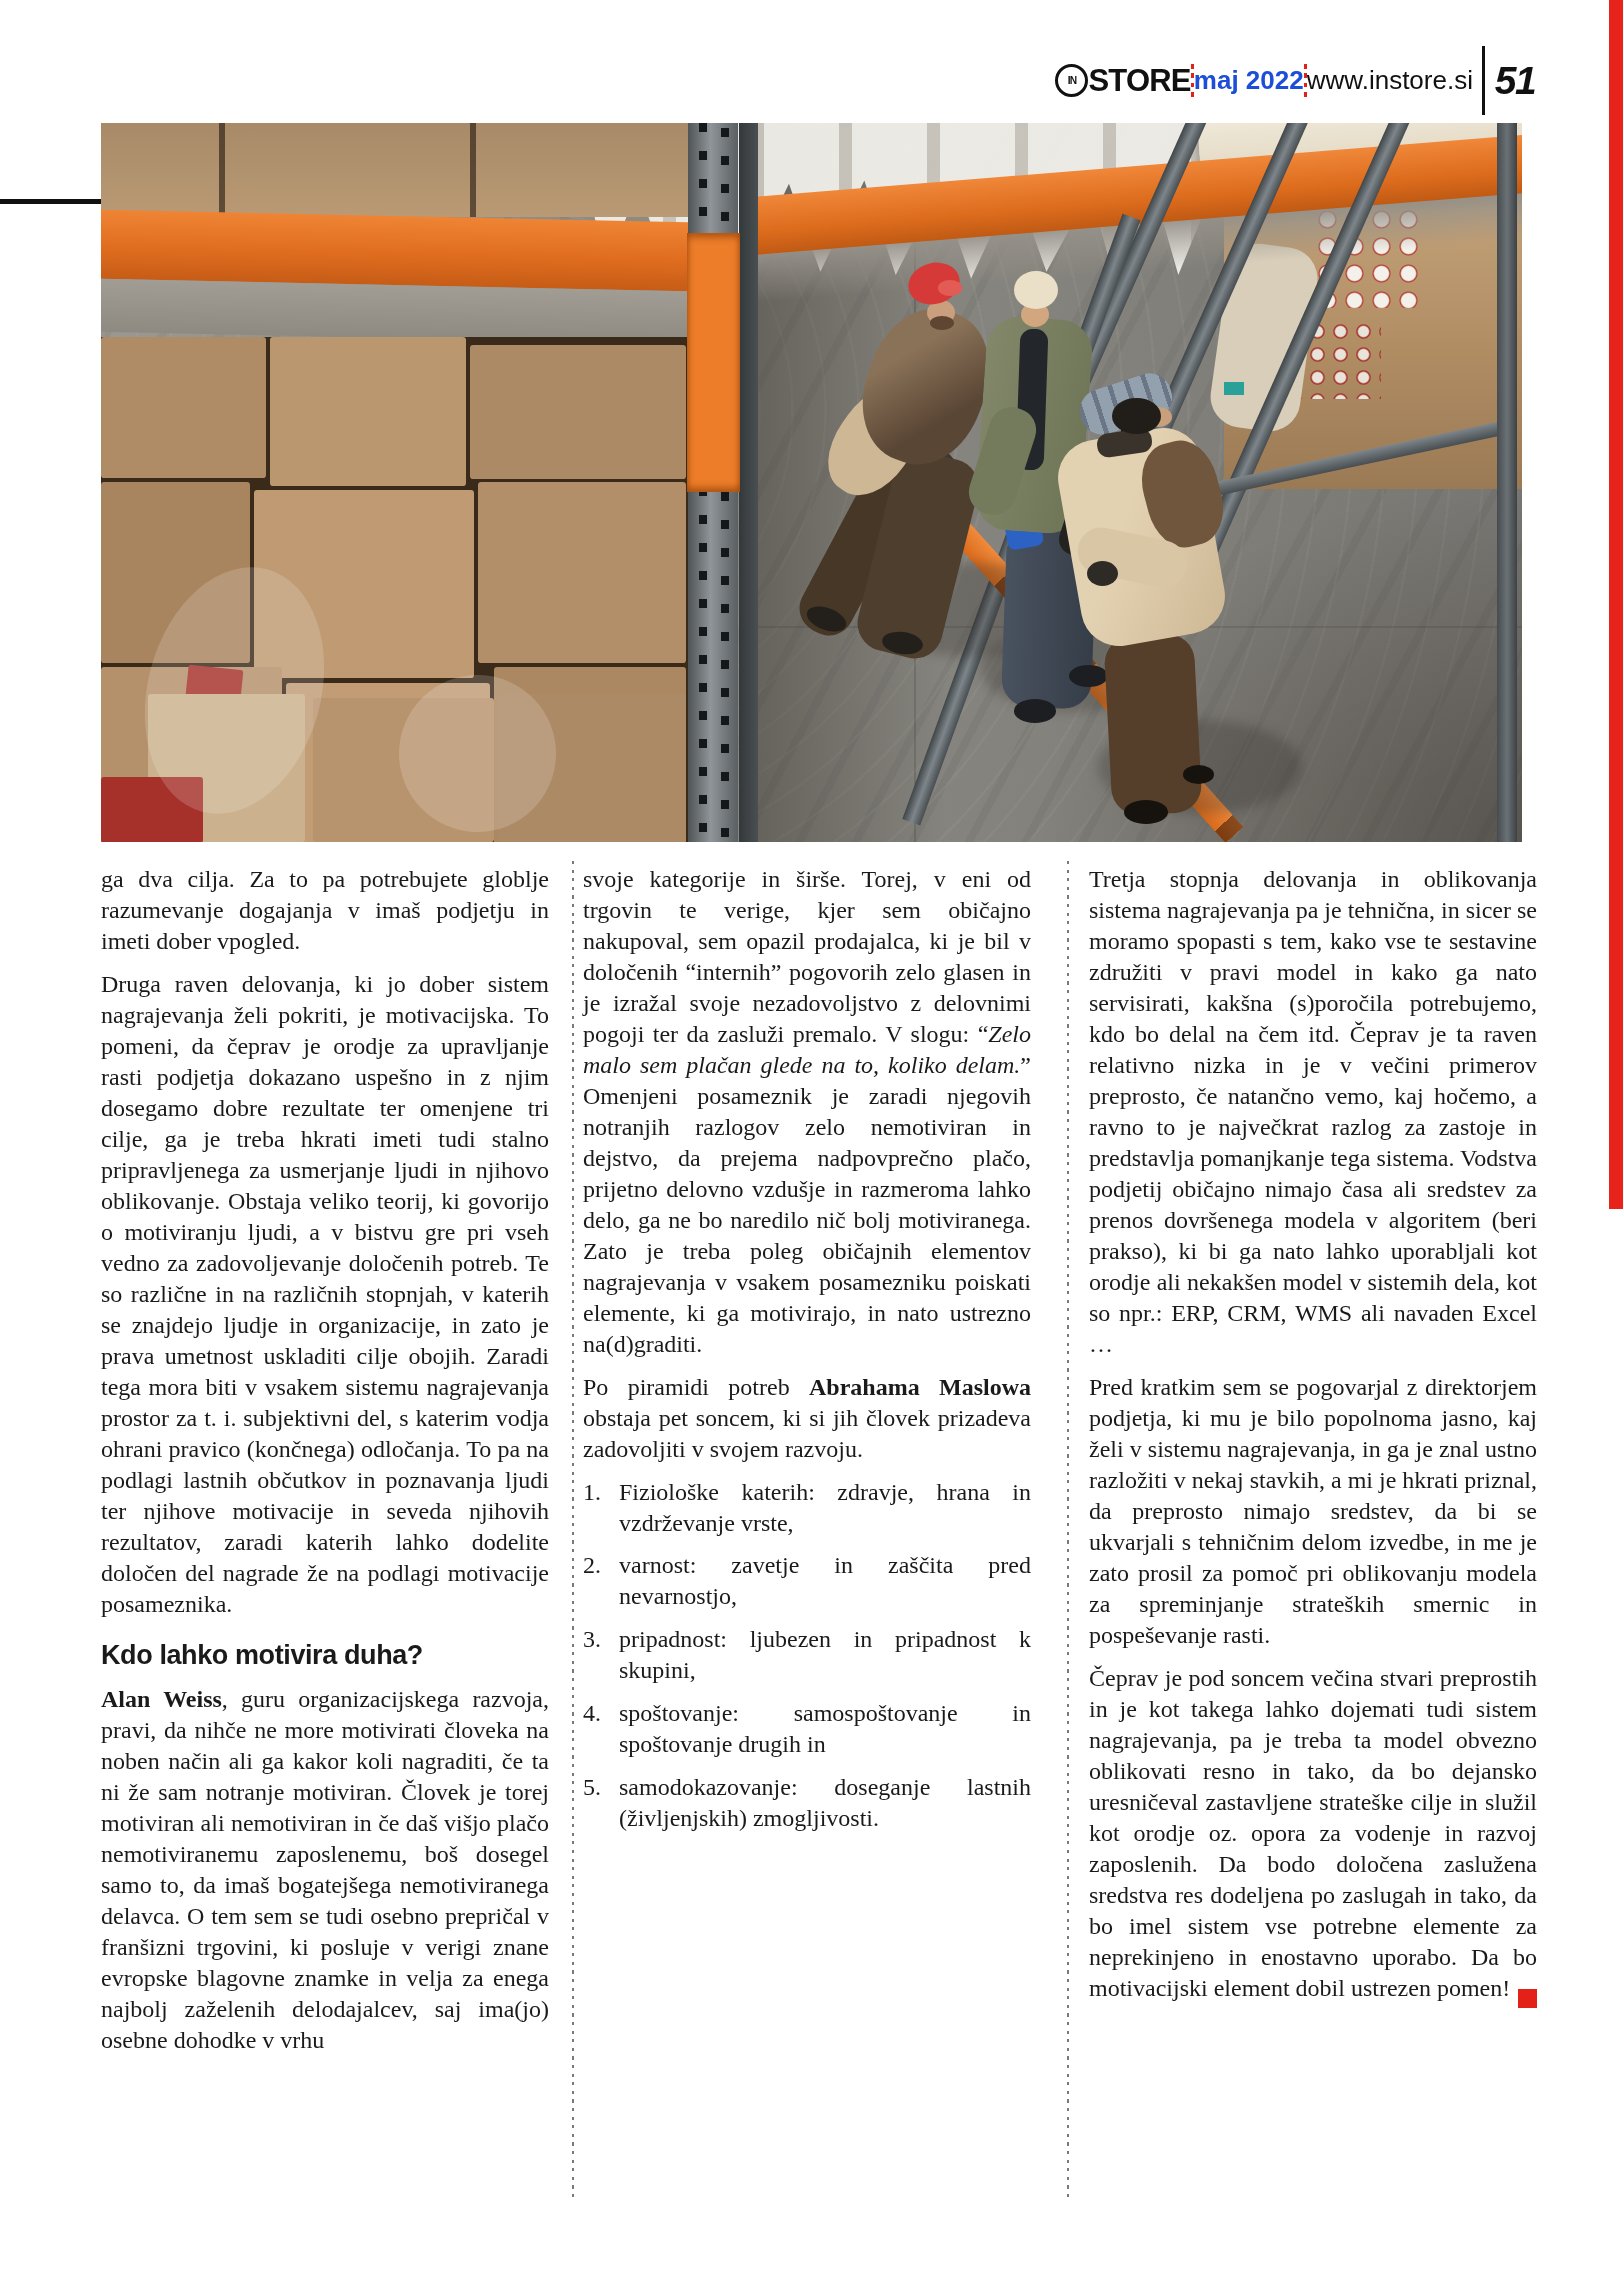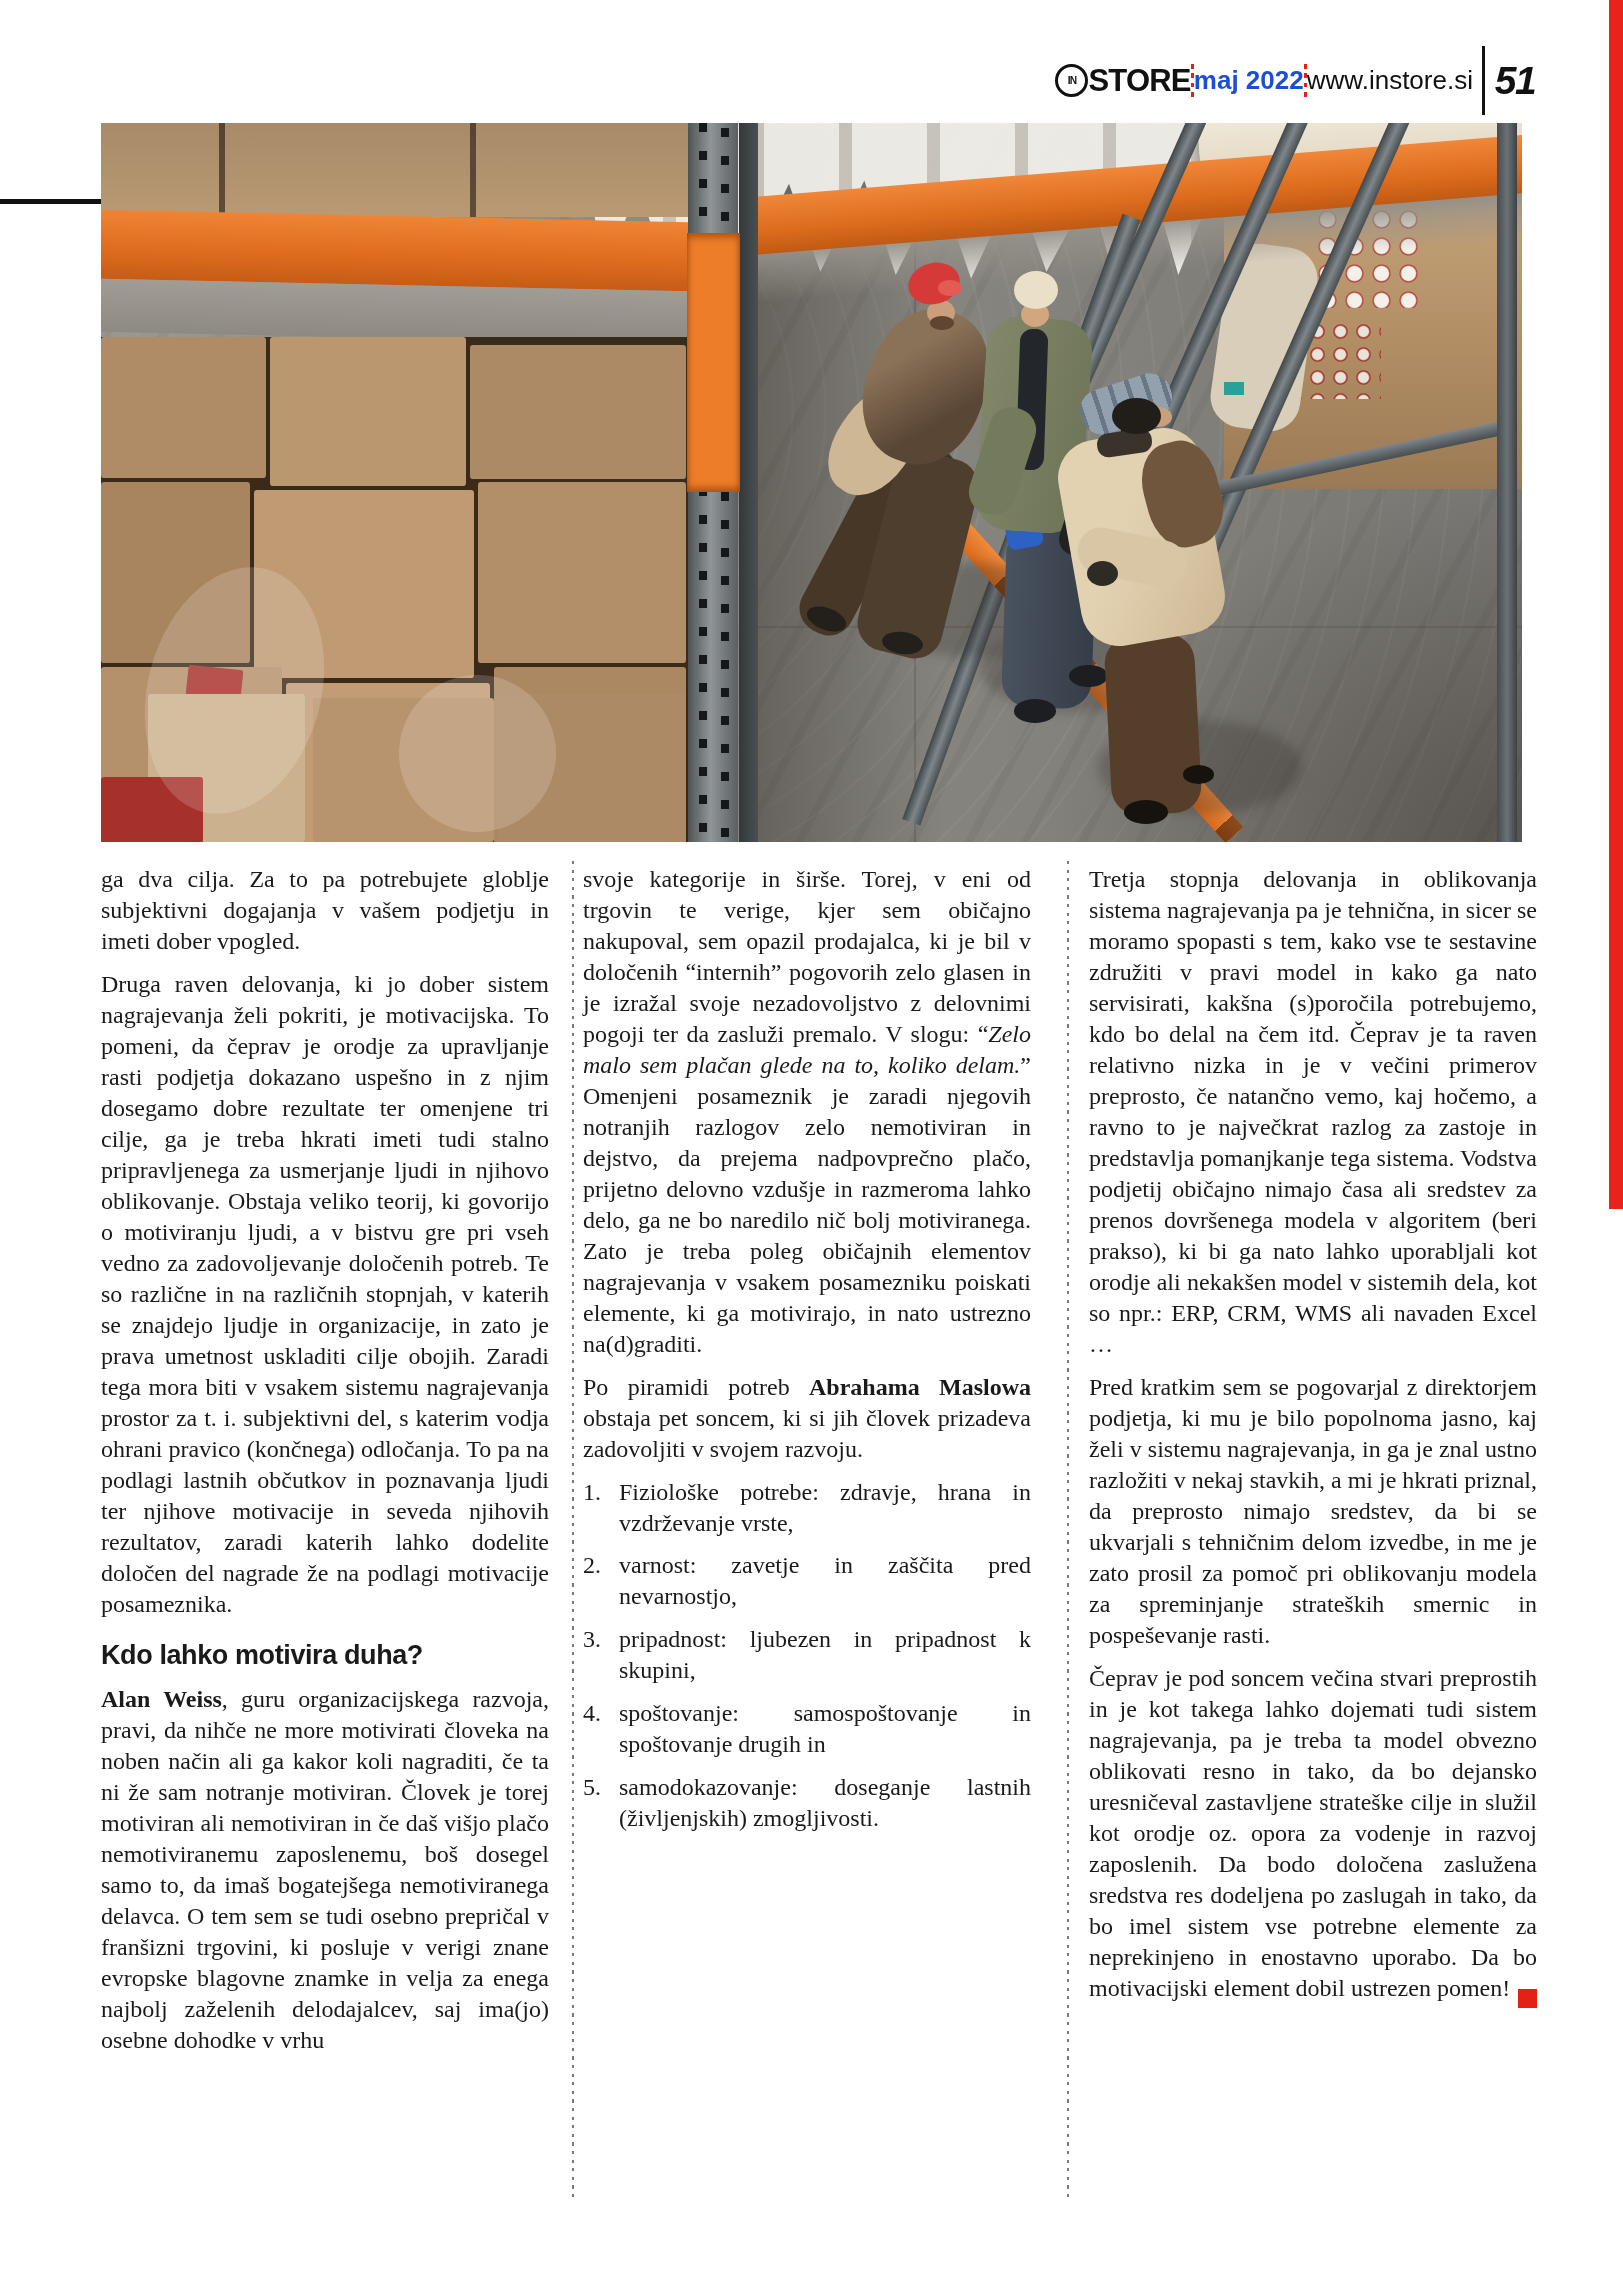--- a/index.html
+++ b/index.html
@@ -278,32 +278,32 @@
     <div class="p3-arm"></div>
     <div class="p3-glove"></div>
     <div class="p3-hair"></div>
   </div>
 
   <div class="columns">
     <div class="vsep vsep-1"></div>
     <div class="vsep vsep-2"></div>
 
     <div class="col col-1">
-      <p>ga dva cilja. Za to pa potrebujete globlje subjektivni dogajanja v vašem podjetju in imeti dober vpogled.</p>
+      <p>ga dva cilja. Za to pa potrebujete globlje razumevanje dogajanja v imaš podjetju in imeti dober vpogled.</p>
       <p>Druga raven delovanja, ki jo dober sistem nagrajevanja želi pokriti, je motivacijska. To pomeni, da čeprav je orodje za upravljanje rasti podjetja dokazano uspešno in z njim dosegamo dobre rezultate ter omenjene tri cilje, ga je treba hkrati imeti tudi stalno pripravljenega za usmerjanje ljudi in njihovo oblikovanje. Obstaja veliko teorij, ki govorijo o motiviranju ljudi, a v bistvu gre pri vseh vedno za zadovoljevanje določenih potreb. Te so različne in na različnih stopnjah, v katerih se znajdejo ljudje in organizacije, in zato je prava umetnost uskladiti cilje obojih. Zaradi tega mora biti v vsakem sistemu nagrajevanja prostor za t. i. subjektivni del, s katerim vodja ohrani pravico (končnega) odločanja. To pa na podlagi lastnih občutkov in poznavanja ljudi ter njihove motivacije in seveda njihovih rezultatov, zaradi katerih lahko dodelite določen del nagrade že na podlagi motivacije posameznika.</p>
       <div class="subhead">Kdo lahko motivira duha?</div>
       <p><span style="font-weight: bold;">Alan Weiss</span><span>, guru organizacijskega razvoja, pravi, da nihče ne more motivirati človeka na noben način ali ga kakor koli nagraditi, če ta ni že sam notranje motiviran. Človek je torej motiviran ali nemotiviran in če daš višjo plačo nemotiviranemu zaposlenemu, boš dosegel samo to, da imaš bogatejšega nemotiviranega delavca. O tem sem se tudi osebno prepričal v franšizni trgovini, ki posluje v verigi znane evropske blagovne znamke in velja za enega najbolj zaželenih delodajalcev, saj ima(jo) osebne dohodke v vrhu</span></p>
     </div>
 
     <div class="col col-2">
       <p><span>svoje kategorije in širše. Torej, v eni od trgovin te verige, kjer sem običajno nakupoval, sem opazil prodajalca, ki je bil v določenih “internih” pogovorih zelo glasen in je izražal svoje nezadovoljstvo z delovnimi pogoji ter da zasluži premalo. V slogu: “</span><span style="font-style: italic;">Zelo malo sem plačan glede na to, koliko delam.</span><span>” Omenjeni posameznik je zaradi njegovih notranjih razlogov zelo nemotiviran in dejstvo, da prejema nadpovprečno plačo, prijetno delovno vzdušje in razmeroma lahko delo, ga ne bo naredilo nič bolj motiviranega. Zato je treba poleg običajnih elementov nagrajevanja v vsakem posamezniku poiskati elemente, ki ga motivirajo, in nato ustrezno na(d)graditi.</span></p>
       <p><span>Po piramidi potreb </span><span style="font-weight: bold;">Abrahama Maslowa</span><span> obstaja pet soncem, ki si jih človek prizadeva zadovoljiti v svojem razvoju.</span></p>
       <div class="li">
         <span class="li-num">1.</span>
-        <span class="li-text">Fiziološke potrebe: zdravje, hrana in vzdrževanje vrste,</span>
+        <span class="li-text">Fiziološke katerih: zdravje, hrana in vzdrževanje vrste,</span>
       </div>
       <div class="li">
         <span class="li-num">2.</span>
         <span class="li-text">varnost: zavetje in zaščita pred nevarnostjo,</span>
       </div>
       <div class="li">
         <span class="li-num">3.</span>
         <span class="li-text">pripadnost: ljubezen in pripadnost k skupini,</span>
       </div>
       <div class="li">

